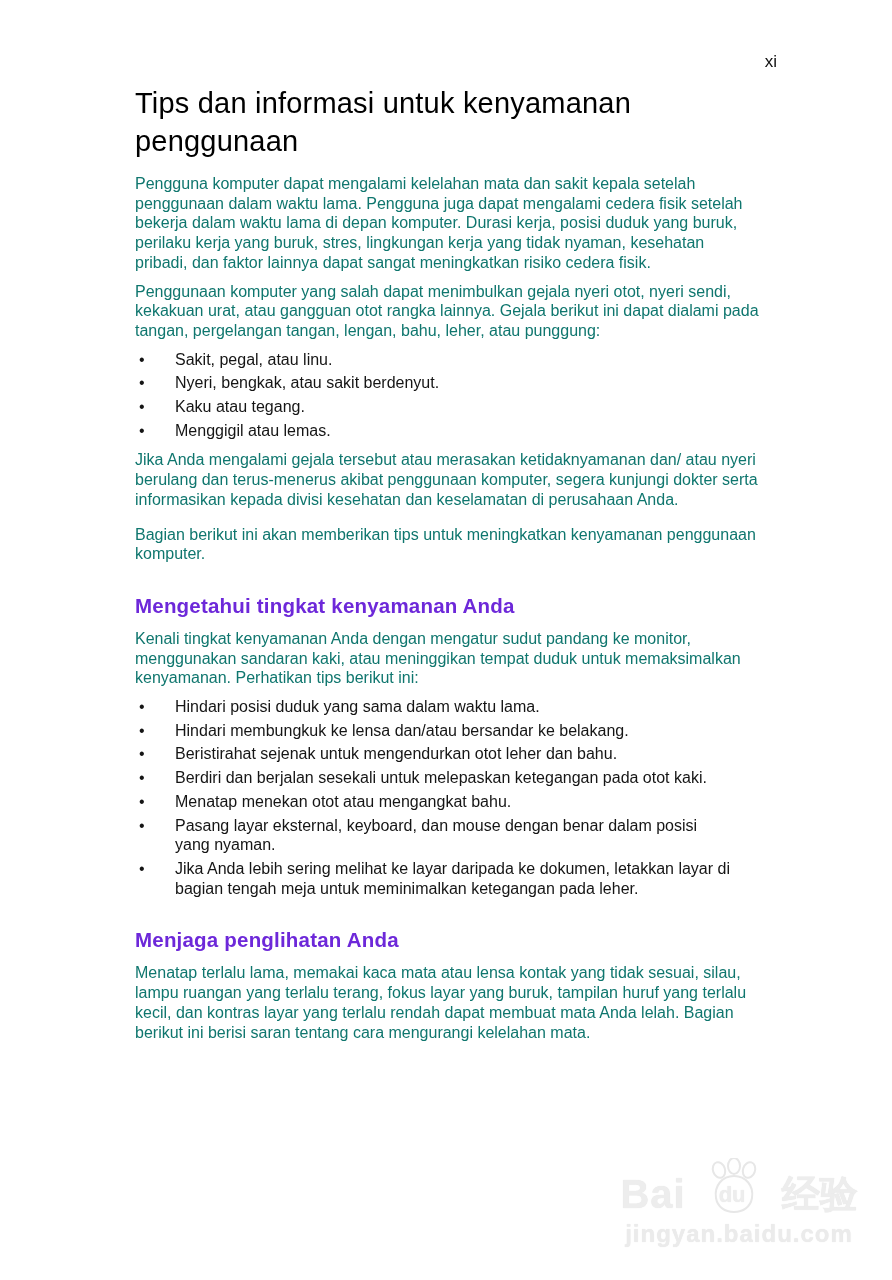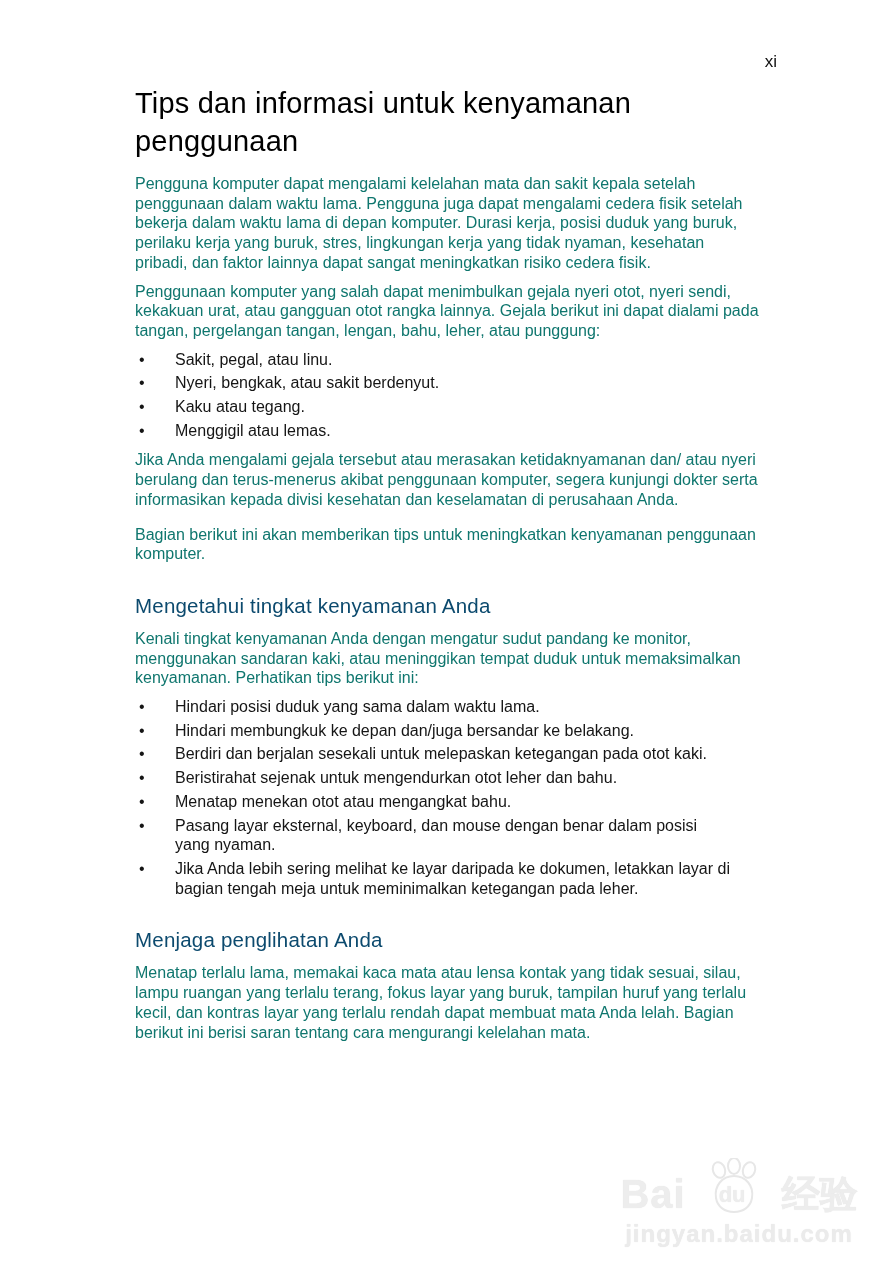--- a/index.html
+++ b/index.html
@@ -75,23 +75,23 @@
     position: absolute;
     left: 4px;
     top: 0;
     font-size: 16px;
     color: #151515;
   }
   h2.section-heading {
     margin: 30px 0 11px 0;
     font-size: 20.5px;
     line-height: 24px;
-    font-weight: 400;
+    font-weight: 700;
     letter-spacing: 0.2px;
-    color: #0c4a6e;
+    color: #6d28d9;
   }
   
   .watermark {
     position: absolute;
     right: 8px;
     bottom: 32px;
     width: 290px;
     text-align: center;
     user-select: none;
     pointer-events: none;
@@ -171,23 +171,23 @@
     <p class="body-text space-after">Jika Anda mengalami gejala tersebut atau merasakan ketidaknyamanan dan/ atau nyeri berulang dan terus-menerus akibat penggunaan komputer, segera kunjungi dokter serta informasikan kepada divisi kesehatan dan keselamatan di perusahaan Anda.</p>
 
     <p class="body-text">Bagian berikut ini akan memberikan tips untuk meningkatkan kenyamanan penggunaan komputer.</p>
 
     <h2 class="section-heading">Mengetahui tingkat kenyamanan Anda</h2>
 
     <p class="body-text">Kenali tingkat kenyamanan Anda dengan mengatur sudut pandang ke monitor, menggunakan sandaran kaki, atau meninggikan tempat duduk untuk memaksimalkan kenyamanan. Perhatikan tips berikut ini:</p>
 
     <ul class="bullet-list">
       <li>Hindari posisi duduk yang sama dalam waktu lama.</li>
-      <li>Hindari membungkuk ke depan dan/juga bersandar ke belakang.</li>
+      <li>Hindari membungkuk ke lensa dan/atau bersandar ke belakang.</li>
+      <li>Beristirahat sejenak untuk mengendurkan otot leher dan bahu.</li>
       <li>Berdiri dan berjalan sesekali untuk melepaskan ketegangan pada otot kaki.</li>
-      <li>Beristirahat sejenak untuk mengendurkan otot leher dan bahu.</li>
       <li>Menatap menekan otot atau mengangkat bahu.</li>
       <li>Pasang layar eksternal, keyboard, dan mouse dengan benar dalam posisi yang nyaman.</li>
       <li>Jika Anda lebih sering melihat ke layar daripada ke dokumen, letakkan layar di bagian tengah meja untuk meminimalkan ketegangan pada leher.</li>
     </ul>
 
     <h2 class="section-heading">Menjaga penglihatan Anda</h2>
 
     <p class="body-text">Menatap terlalu lama, memakai kaca mata atau lensa kontak yang tidak sesuai, silau, lampu ruangan yang terlalu terang, fokus layar yang buruk, tampilan huruf yang terlalu kecil, dan kontras layar yang terlalu rendah dapat membuat mata Anda lelah. Bagian berikut ini berisi saran tentang cara mengurangi kelelahan mata.</p>
 
   </div>

